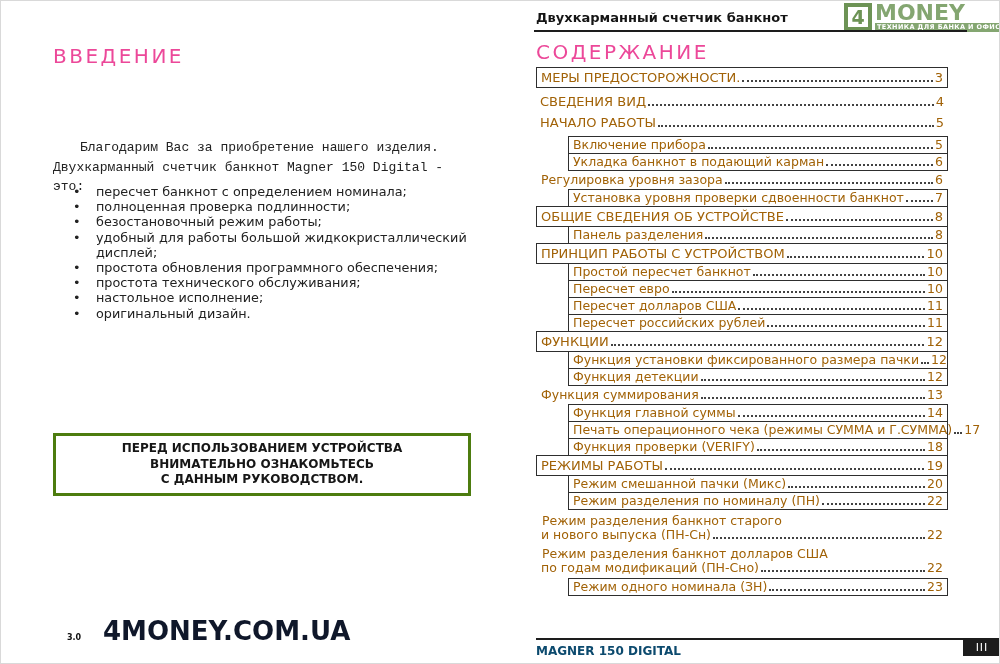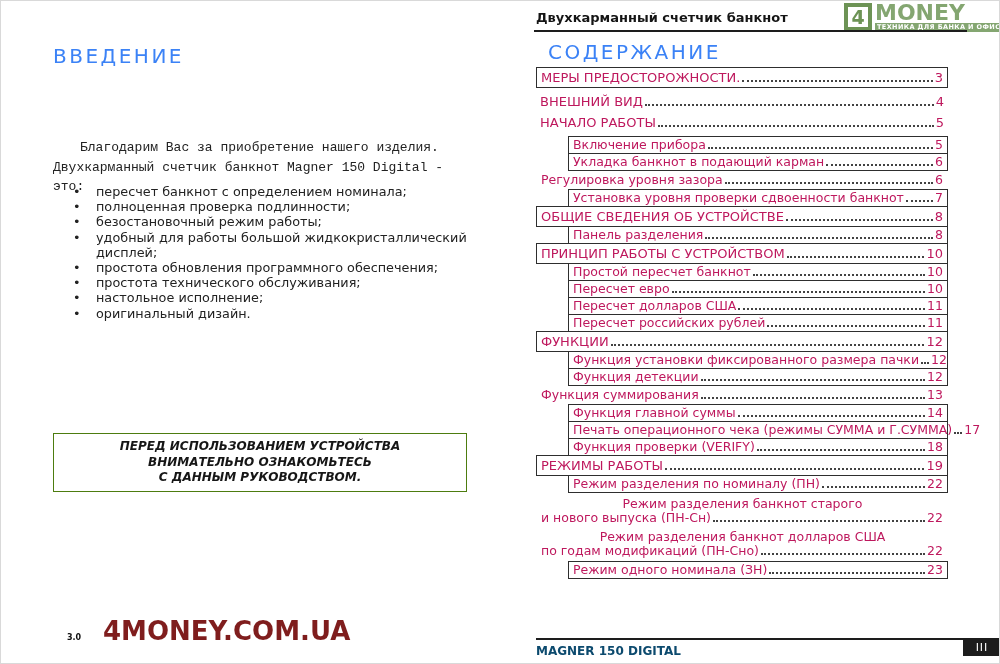--- a/index.html
+++ b/index.html
@@ -3,21 +3,21 @@
 <meta charset="utf-8">
 <style>
   html,body{margin:0;padding:0;}
   body{
     width:1000px;height:664px;position:relative;background:#ffffff;
     font-family:"DejaVu Sans","Liberation Sans",sans-serif;color:#1f1f1f;
     overflow:hidden;box-sizing:border-box;border:1px solid #d9d9d9;
   }
   
   .big-heading{
-    font-size:20px;font-weight:normal;color:#3b82f6;letter-spacing:2.5px;
+    font-size:20px;font-weight:normal;color:#ec4899;letter-spacing:2.5px;
     margin:0;line-height:22px;
   }
   
   .hdr-title{position:absolute;left:535px;top:9px;font-size:13px;font-weight:bold;color:#151515;}
   .hdr-line{position:absolute;left:533px;top:29px;width:433px;height:2px;background:#1d1d1d;}
   .logo{position:absolute;left:843px;top:2px;display:flex;align-items:flex-start;}
   .logo-sq{
     width:20px;height:20px;background:#fff;border:4px solid var(--logo-dark-green,#6d9355);
     display:flex;align-items:center;justify-content:center;
     font-size:19px;font-weight:bold;color:var(--logo-dark-green,#6d9355);line-height:1;
@@ -39,43 +39,43 @@
   }
   .bullets{
     position:absolute;left:52px;top:183px;width:420px;margin:0;padding:0;list-style:none;
   }
   .bullets li{
     position:relative;padding-left:43px;font-size:12.8px;line-height:15.2px;color:#222;
   }
   .bullets li::before{content:"•";position:absolute;left:20px;}
   .warnbox{
     position:absolute;left:52px;top:432px;width:412px;height:57px;
-    border:1px solid #4d7c0f;display:flex;flex-direction:column;justify-content:center;
-    text-align:center;font-size:12px;font-weight:bold;line-height:15.5px;color:#161616;font-style:italic;
+    border:3px solid #4d7c0f;display:flex;flex-direction:column;justify-content:center;
+    text-align:center;font-size:12px;font-weight:bold;line-height:15.5px;color:#161616;
   }
   .ver{position:absolute;left:66px;top:632px;font-size:8px;font-weight:bold;color:#111;}
   .site{
     position:absolute;left:102px;top:615px;font-size:26px;font-weight:bold;
-    letter-spacing:0px;color:#7f1d1d;
-  }
-  
-  .toc-heading{position:absolute;left:535px;top:40px;margin-left:12px;}
+    letter-spacing:0px;color:#0f172a;
+  }
+  
+  .toc-heading{position:absolute;left:535px;top:40px;}
   .toc{position:absolute;left:535px;top:66px;width:412px;}
-  .toc-row{box-sizing:border-box;color:#be185d;}
+  .toc-row{box-sizing:border-box;color:#a16207;}
   .toc-row.boxed{border:1px solid #2e2e2e;}
   .toc-row.boxed + .toc-row.boxed{margin-top:-1px;}
   .lvl0{font-size:13px;}
   .lvl0 .toc-line{line-height:15px;}
   .lvl0.boxed{padding:2px 4px;}
   .lvl0.plain{padding:0 4px;margin:6px 0;}
   .lvl1{font-size:12.5px;margin-left:32px;}
   .lvl1 .toc-line{line-height:14px;}
   .lvl1 .toc-pre{line-height:15px;padding:0 0 0 1px;}
   .lvl1.boxed{padding:1px 4px;}
-  .lvl1.plain{padding:1px 5px;margin:1px 0;text-align:center;}
+  .lvl1.plain{padding:1px 5px;margin:1px 0;}
   .lvl1.plain.multiline{margin:2px 0;}
   .toc-line{display:flex;align-items:flex-end;}
   .toc-label{white-space:nowrap;}
   .leader{
     flex:1;min-width:8px;margin:0 2px 3px;
     border-bottom:2px dotted #424242;
   }
   .toc-page{white-space:nowrap;}
   
   .footer-line{position:absolute;left:535px;top:637px;width:428px;height:2px;background:#1d1d1d;}
@@ -125,21 +125,21 @@
 <div class="toc">
     <div class="toc-row lvl0 boxed">
       <div class="toc-line">
         <span class="toc-label">МЕРЫ ПРЕДОСТОРОЖНОСТИ.</span>
         <span class="leader"></span>
         <span class="toc-page">3</span>
       </div>
     </div>
     <div class="toc-row lvl0 plain">
       <div class="toc-line">
-        <span class="toc-label">ВНЕШНИЙ ВИД</span>
+        <span class="toc-label">СВЕДЕНИЯ ВИД</span>
         <span class="leader"></span>
         <span class="toc-page">4</span>
       </div>
     </div>
     <div class="toc-row lvl0 plain">
       <div class="toc-line">
         <span class="toc-label">НАЧАЛО РАБОТЫ</span>
         <span class="leader"></span>
         <span class="toc-page">5</span>
       </div>
@@ -268,20 +268,27 @@
         <span class="toc-label">Функция проверки (VERIFY)</span>
         <span class="leader"></span>
         <span class="toc-page">18</span>
       </div>
     </div>
     <div class="toc-row lvl0 boxed">
       <div class="toc-line">
         <span class="toc-label">РЕЖИМЫ РАБОТЫ</span>
         <span class="leader"></span>
         <span class="toc-page">19</span>
+      </div>
+    </div>
+    <div class="toc-row lvl1 boxed">
+      <div class="toc-line">
+        <span class="toc-label">Режим смешанной пачки (Микс)</span>
+        <span class="leader"></span>
+        <span class="toc-page">20</span>
       </div>
     </div>
     <div class="toc-row lvl1 boxed">
       <div class="toc-line">
         <span class="toc-label">Режим разделения по номиналу (ПН)</span>
         <span class="leader"></span>
         <span class="toc-page">22</span>
       </div>
     </div>
     <div class="toc-row lvl1 plain multiline">

